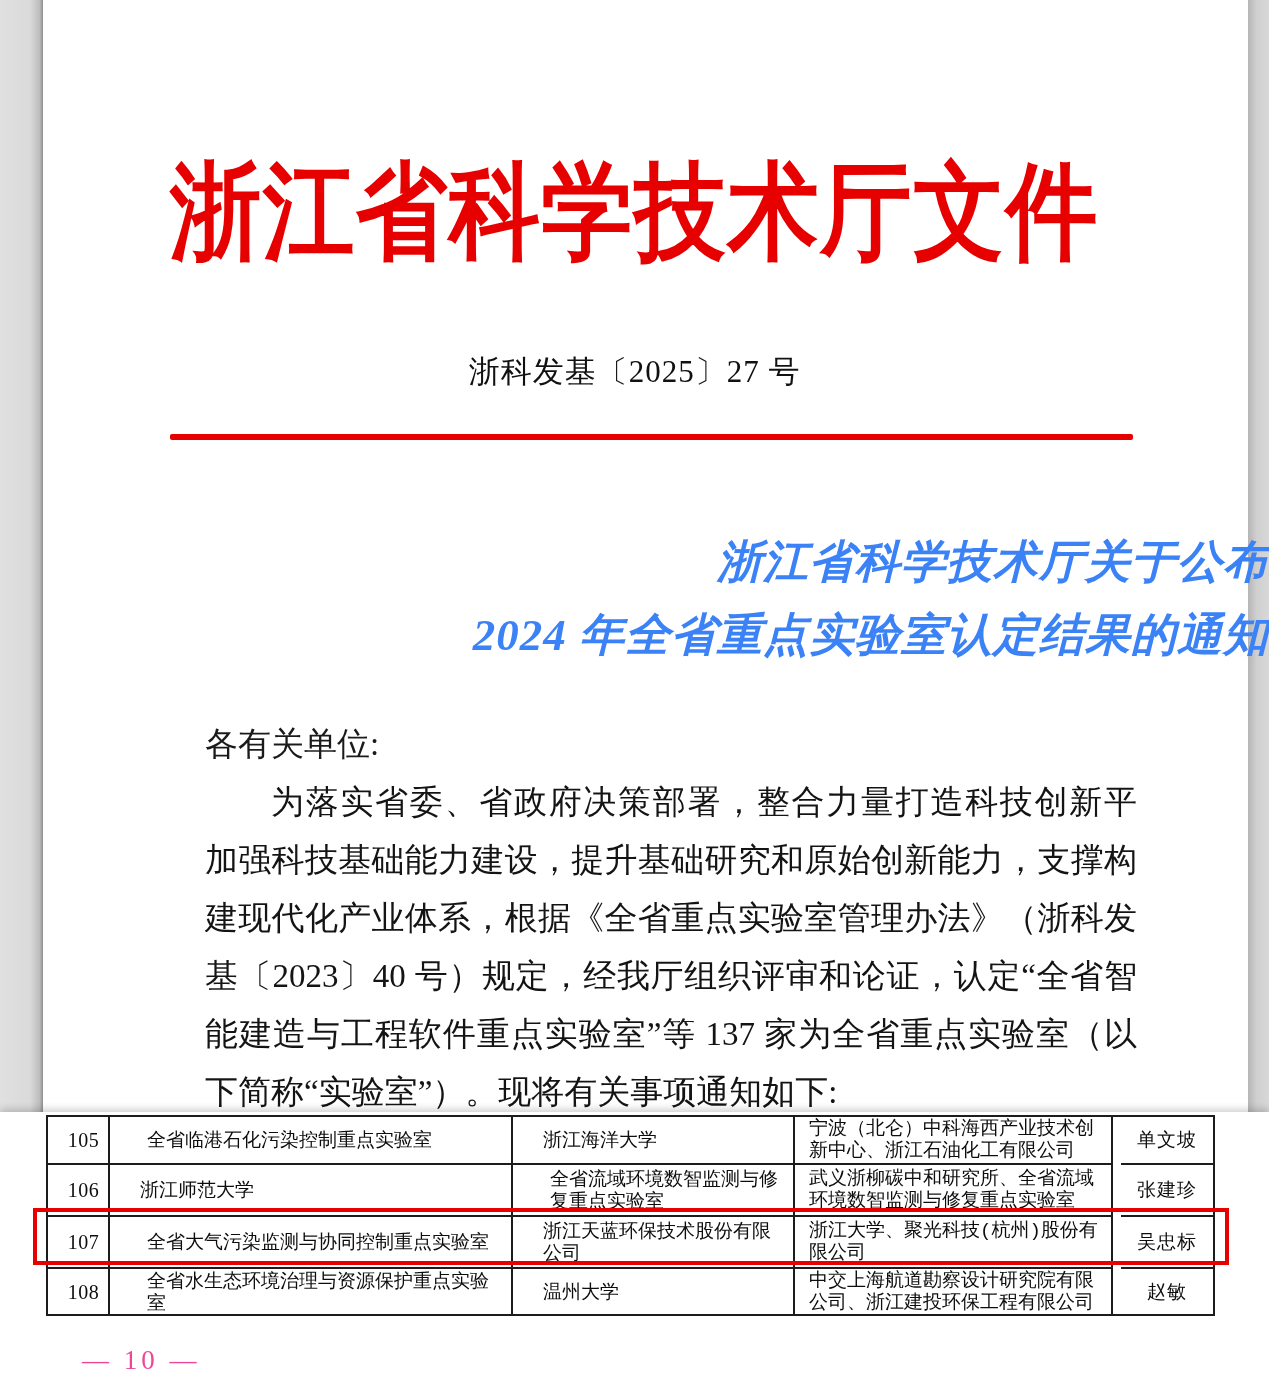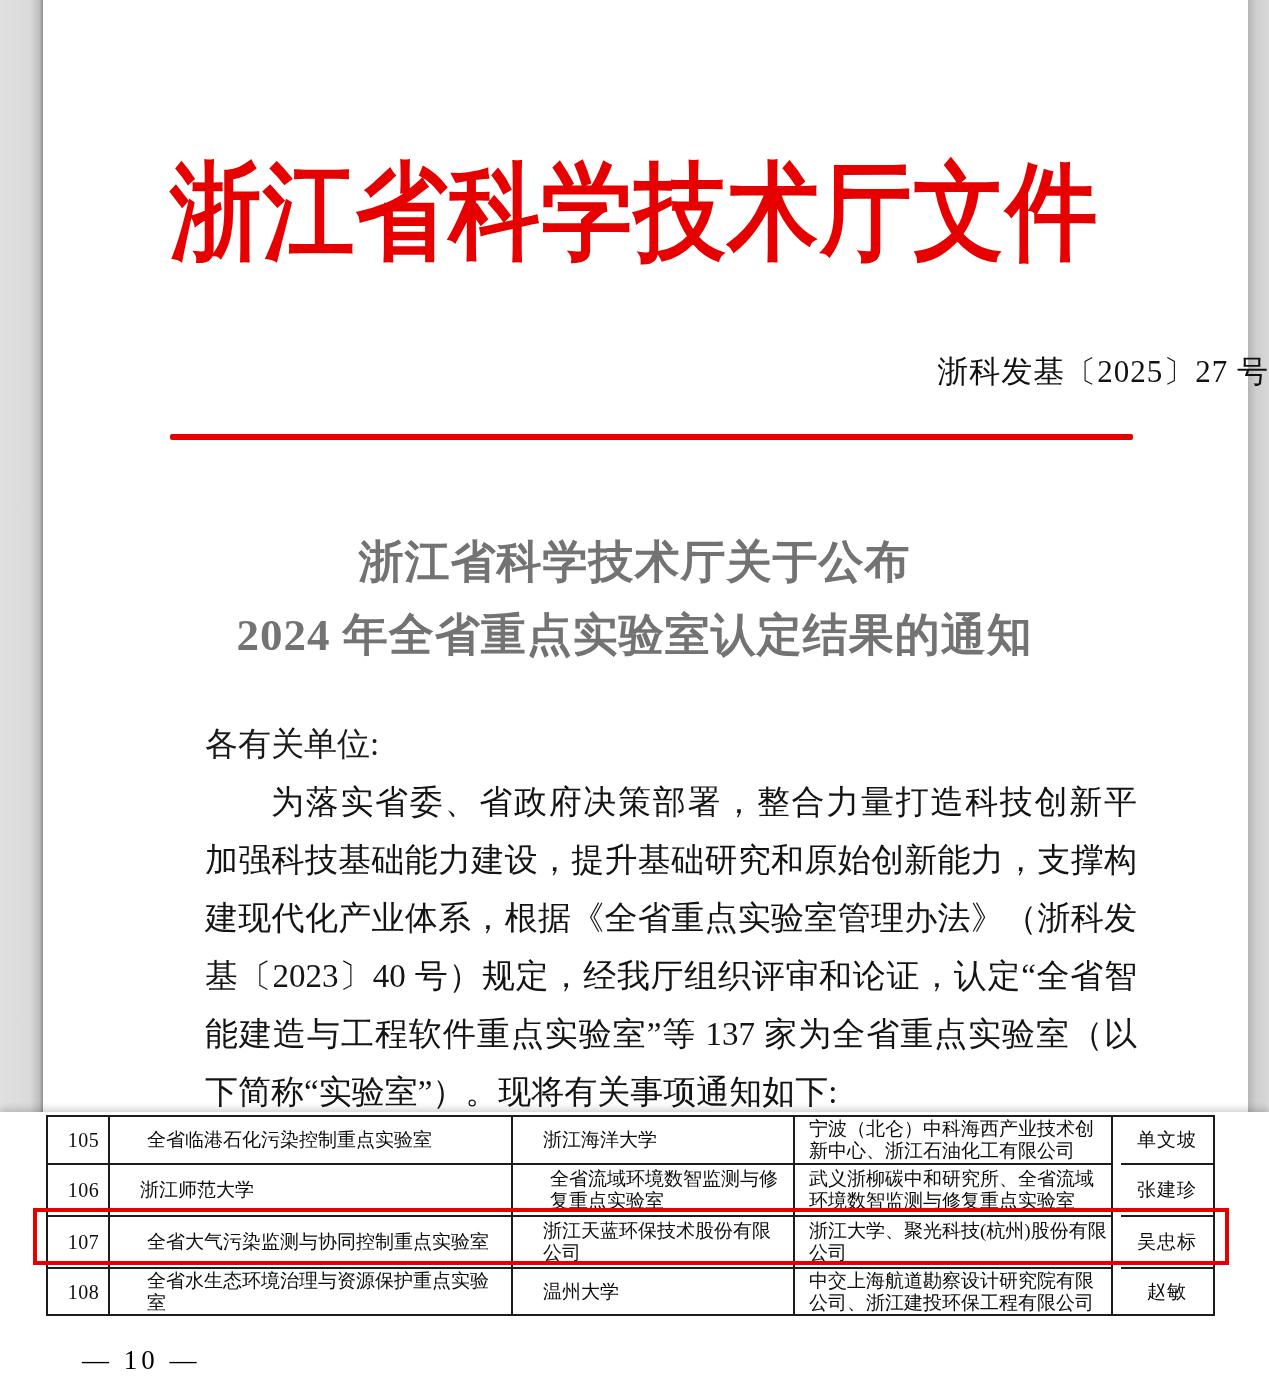--- a/index.html
+++ b/index.html
@@ -20,30 +20,30 @@
   }
   .red-header{
     position:absolute;left:0;top:138px;width:100%;
     text-align:center;font-size:106px;line-height:150px;font-weight:900;
     color:var(--accent-red,#e60000);
     transform:scaleX(.86);transform-origin:50% 50%;
     white-space:nowrap;letter-spacing:2px;
   }
   .doc-no{
     position:absolute;left:0;top:352px;width:100%;
-    text-align:right;font-size:31px;line-height:40px;color:#111;
+    text-align:center;font-size:31px;line-height:40px;color:#111;
     letter-spacing:1px;
   }
   .red-rule{
     position:absolute;left:170px;top:434px;width:963px;height:6px;
     background:var(--accent-red,#e60000);border-radius:2px;
   }
   .notice-title{
     position:absolute;left:0;top:526px;width:100%;
-    text-align:center;font-weight:bold;color:#737373;
+    text-align:right;font-weight:bold;color:#3b82f6;font-style:italic;
   }
   .notice-title .t-line{font-size:45px;line-height:73px;letter-spacing:1px;}
   .salutation{
     position:absolute;left:205px;top:715px;width:935px;
     font-size:33px;line-height:58px;
   }
   .paragraph{
     position:absolute;left:205px;top:773px;width:932px;
     font-size:33px;color:#141414;
   }
@@ -71,30 +71,30 @@
   }
   .cell{
     border-right:2px solid #1c1c1c;border-bottom:2px solid #1c1c1c;
     display:flex;align-items:center;box-sizing:border-box;
     line-height:22px;overflow:hidden;
   }
   .cell.last-col{border-right:none;}
   .cell.c-no{justify-content:center;font-size:20px;letter-spacing:.5px;padding-left:11px;}
   .cell.c-lab{padding-left:37px;padding-right:6px;}
   .cell.c-inst{padding-left:30px;padding-right:4px;}
-  .cell.c-partners{padding-left:14px;padding-right:4px;}
+  .cell.c-partners{padding-left:14px;padding-right:4px;font-family:Liberation Mono, monospace;}
   .cell.c-dir{justify-content:center;letter-spacing:1px;margin-left:8px;}
   .hl{
     position:absolute;left:33px;top:96px;width:1188px;height:49px;
     border:4px solid var(--accent-red,#e60000);
     pointer-events:none;
   }
   .page-no{
     position:absolute;left:82px;top:233px;
-    font-size:27px;letter-spacing:4px;color:#000000;white-space:nowrap;
+    font-size:27px;letter-spacing:4px;color:#ec4899;white-space:nowrap;
   }
 </style>
 </head>
 <body>
 
 <div class="canvas">
 
   <div class="edge-left"></div>
   <div class="edge-right"></div>
 

